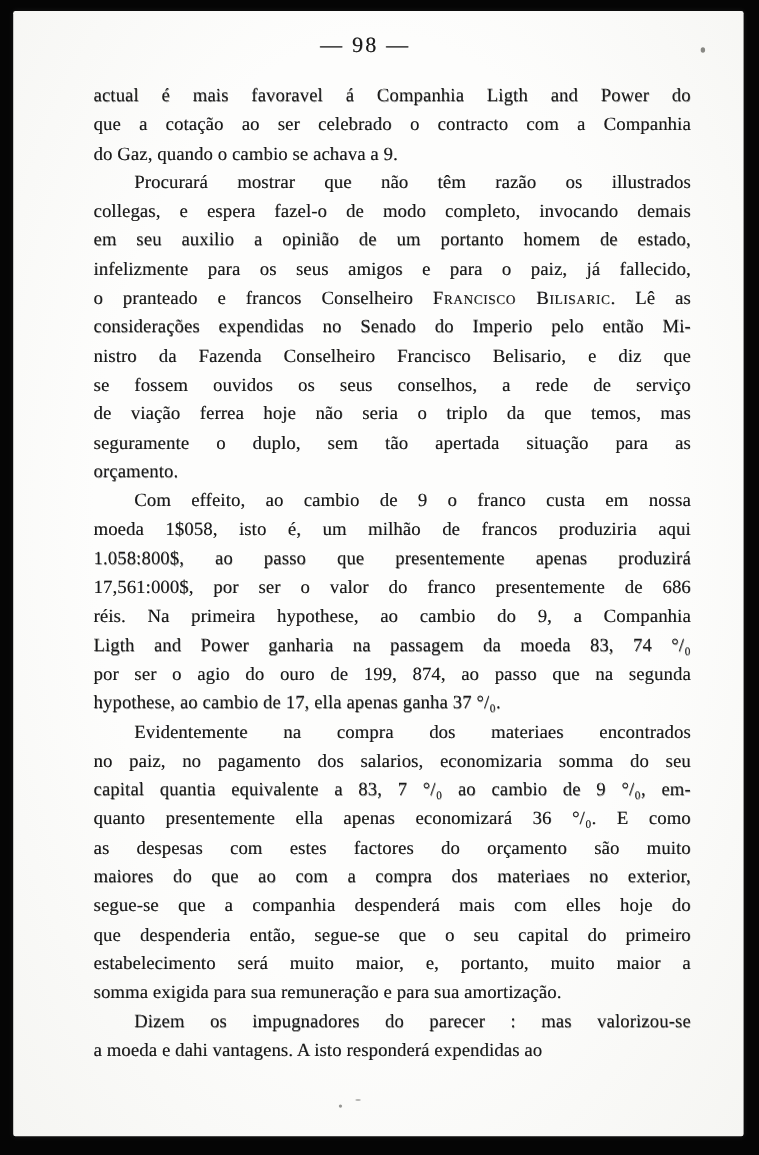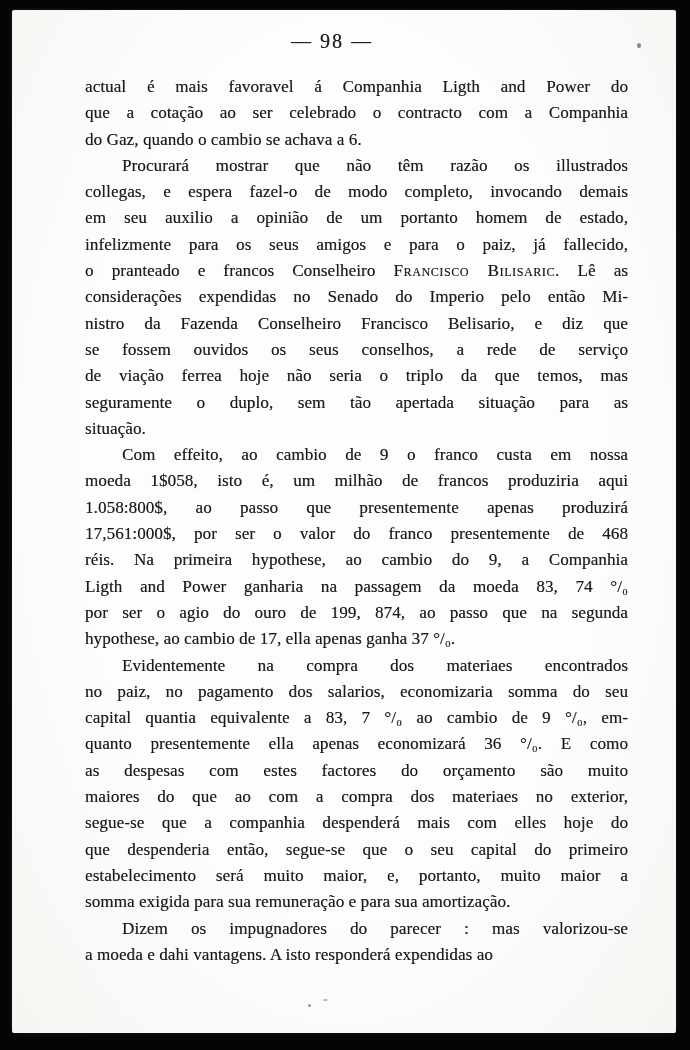--- a/index.html
+++ b/index.html
@@ -79,40 +79,40 @@
 </head>
 <body>
 
 <div class="scan">
   <div class="page">
     <div class="page-number">— 98 —</div>
     <div class="text-body">
         <div class="paragraph">
           <div class="line">actual é mais favoravel á Companhia Ligth and Power do</div>
           <div class="line">que a cotação ao ser celebrado o contracto com a Companhia</div>
-          <div class="line last">do Gaz, quando o cambio se achava a 6.</div>
+          <div class="line last">do Gaz, quando o cambio se achava a 9.</div>
         </div>
         <div class="paragraph">
           <div class="line first">Procurará mostrar que não têm razão os illustrados</div>
           <div class="line">collegas, e espera fazel-o de modo completo, invocando demais</div>
           <div class="line">em seu auxilio a opinião de um portanto homem de estado,</div>
           <div class="line">infelizmente para os seus amigos e para o paiz, já fallecido,</div>
           <div class="line"><span>o pranteado e francos Conselheiro </span><span class="smallcaps">Francisco Bilisaric</span><span>. Lê as</span></div>
           <div class="line">considerações expendidas no Senado do Imperio pelo então Mi-</div>
           <div class="line">nistro da Fazenda Conselheiro Francisco Belisario, e diz que</div>
           <div class="line">se fossem ouvidos os seus conselhos, a rede de serviço</div>
           <div class="line">de viação ferrea hoje não seria o triplo da que temos, mas</div>
           <div class="line">seguramente o duplo, sem tão apertada situação para as</div>
-          <div class="line last">situação.</div>
+          <div class="line last">orçamento.</div>
         </div>
         <div class="paragraph">
           <div class="line first">Com effeito, ao cambio de 9 o franco custa em nossa</div>
           <div class="line">moeda 1$058, isto é, um milhão de francos produziria aqui</div>
           <div class="line">1.058:800$, ao passo que presentemente apenas produzirá</div>
-          <div class="line">17,561:000$, por ser o valor do franco presentemente de 468</div>
+          <div class="line">17,561:000$, por ser o valor do franco presentemente de 686</div>
           <div class="line">réis. Na primeira hypothese, ao cambio do 9, a Companhia</div>
           <div class="line">Ligth and Power ganharia na passagem da moeda 83, 74 °/₀</div>
           <div class="line">por ser o agio do ouro de 199, 874, ao passo que na segunda</div>
           <div class="line last">hypothese, ao cambio de 17, ella apenas ganha 37 °/₀.</div>
         </div>
         <div class="paragraph">
           <div class="line first">Evidentemente na compra dos materiaes encontrados</div>
           <div class="line">no paiz, no pagamento dos salarios, economizaria somma do seu</div>
           <div class="line">capital quantia equivalente a 83, 7 °/₀ ao cambio de 9 °/₀, em-</div>
           <div class="line">quanto presentemente ella apenas economizará 36 °/₀. E como</div>

